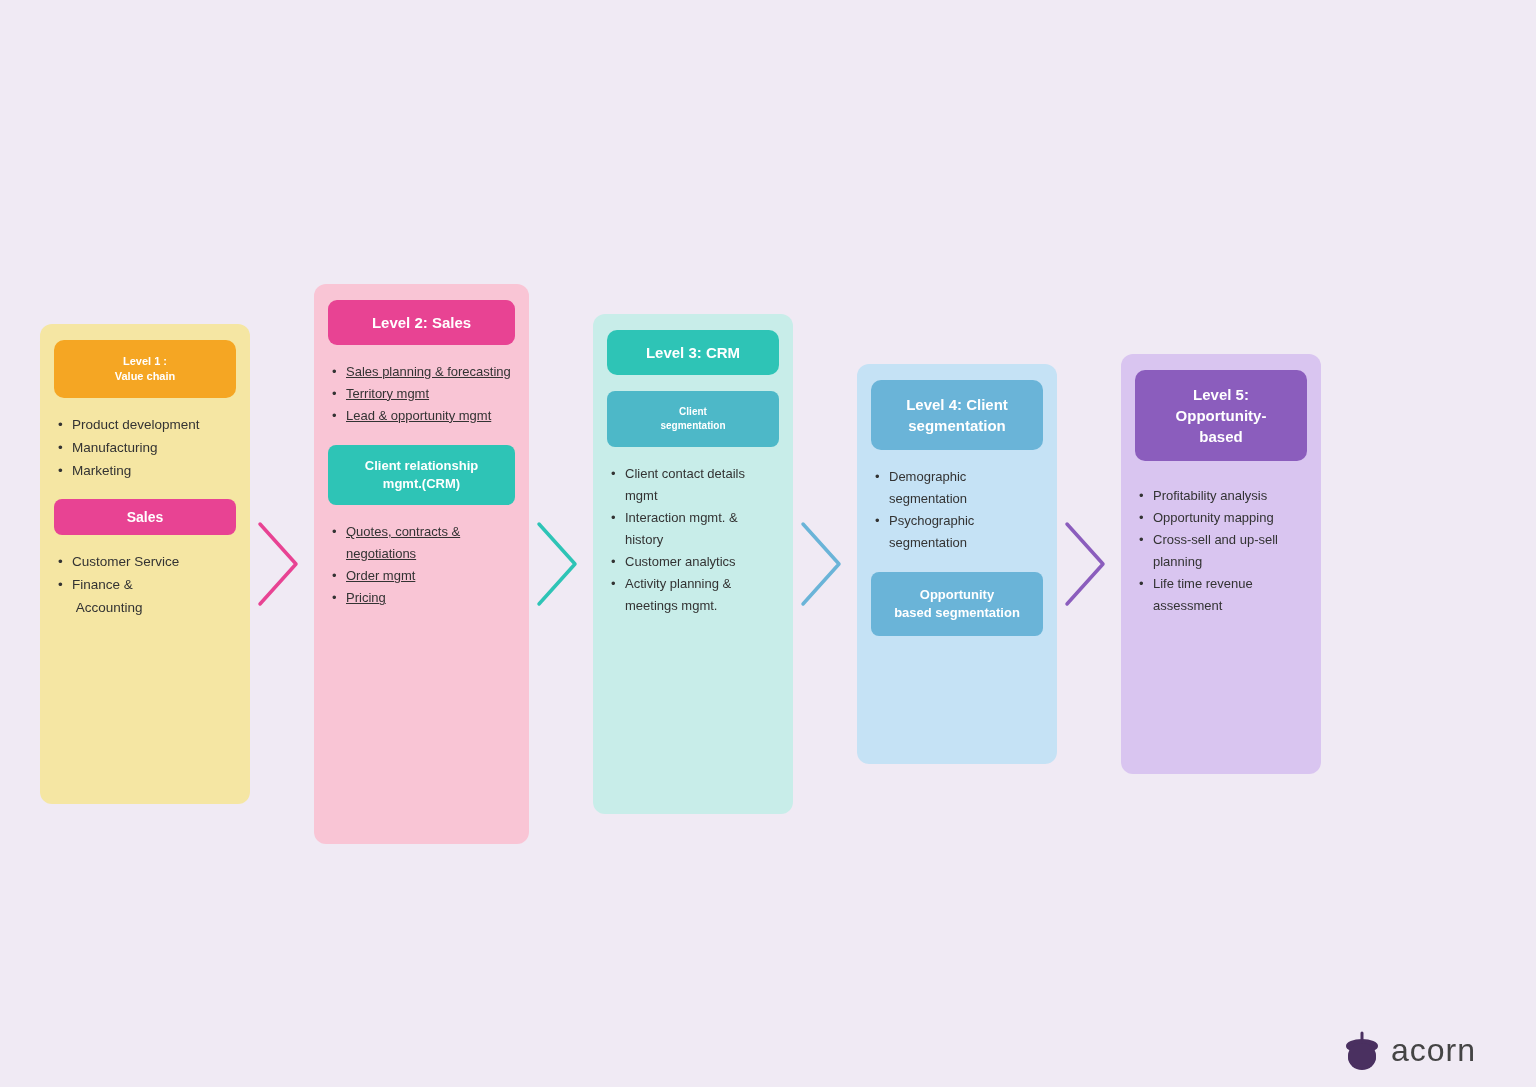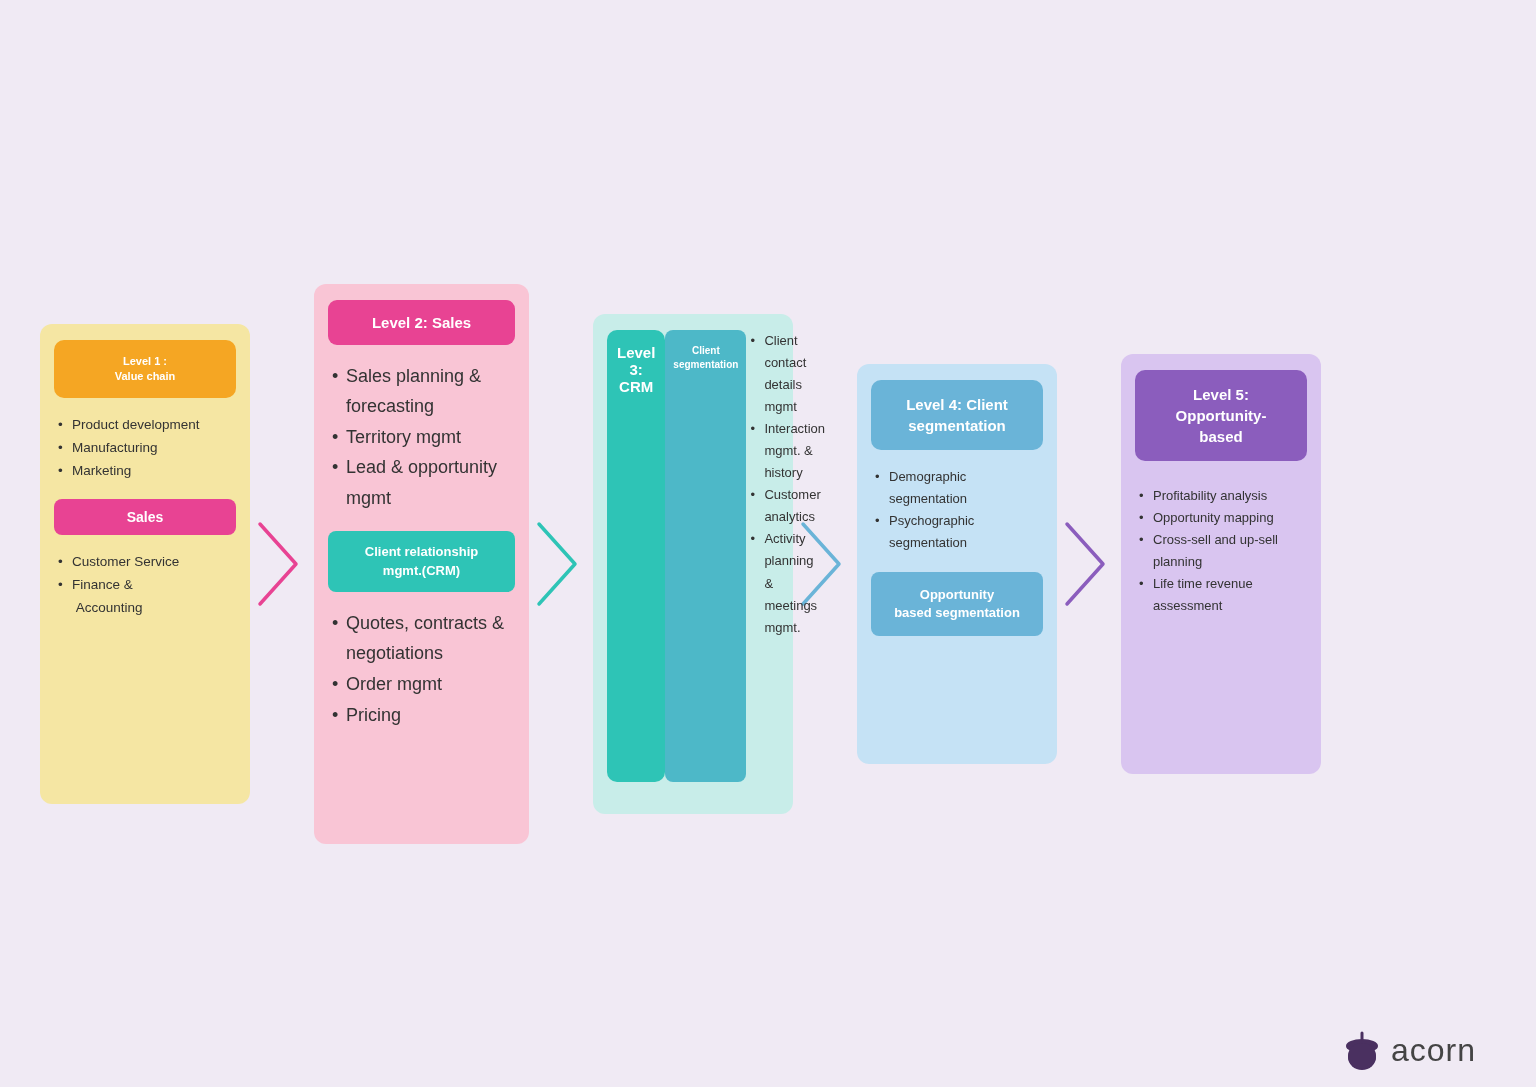--- a/index.html
+++ b/index.html
@@ -97,25 +97,26 @@
       margin-bottom: 16px;
     }
 
     .level2-header-text {
       color: white;
       font-weight: bold;
       font-size: 15px;
     }
 
     .level2-items {
-      font-size: 18px;
+      font-size: 13px;
       color: #333;
       padding-left: 4px;
       margin-bottom: 18px;
       line-height: 1.7;
+      text-decoration: underline;
     }
 
     .level2-items li {
       list-style: none;
       padding-left: 14px;
       position: relative;
     }
 
     .level2-items li::before {
       content: '•';
@@ -136,21 +137,21 @@
     }
 
     
     .level3-box {
       background-color: #c8ede9;
       border-radius: 12px;
       padding: 16px 14px;
       width: 200px;
       min-height: 500px;
       display: flex;
-      flex-direction: row;
+      flex-direction: column;
     }
 
     .level3-header {
       background-color: #2ec4b6;
       border-radius: 10px;
       padding: 14px 10px;
       text-align: center;
       margin-bottom: 16px;
     }
 

